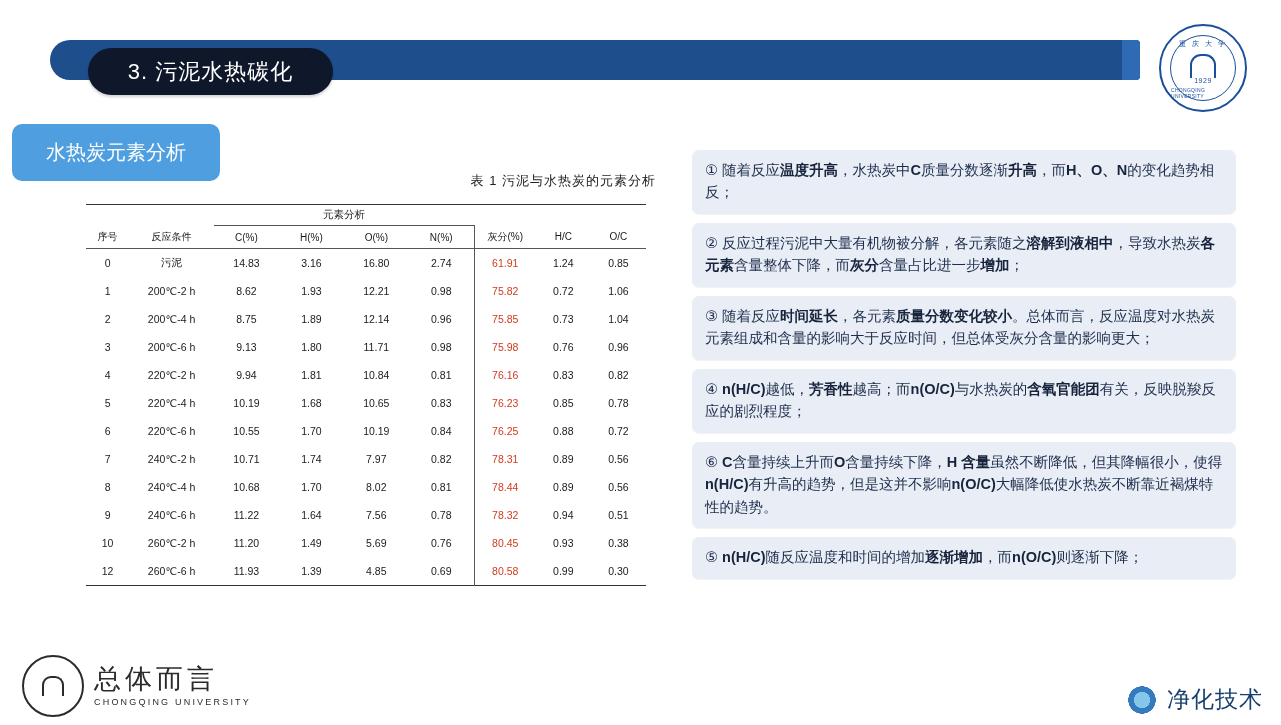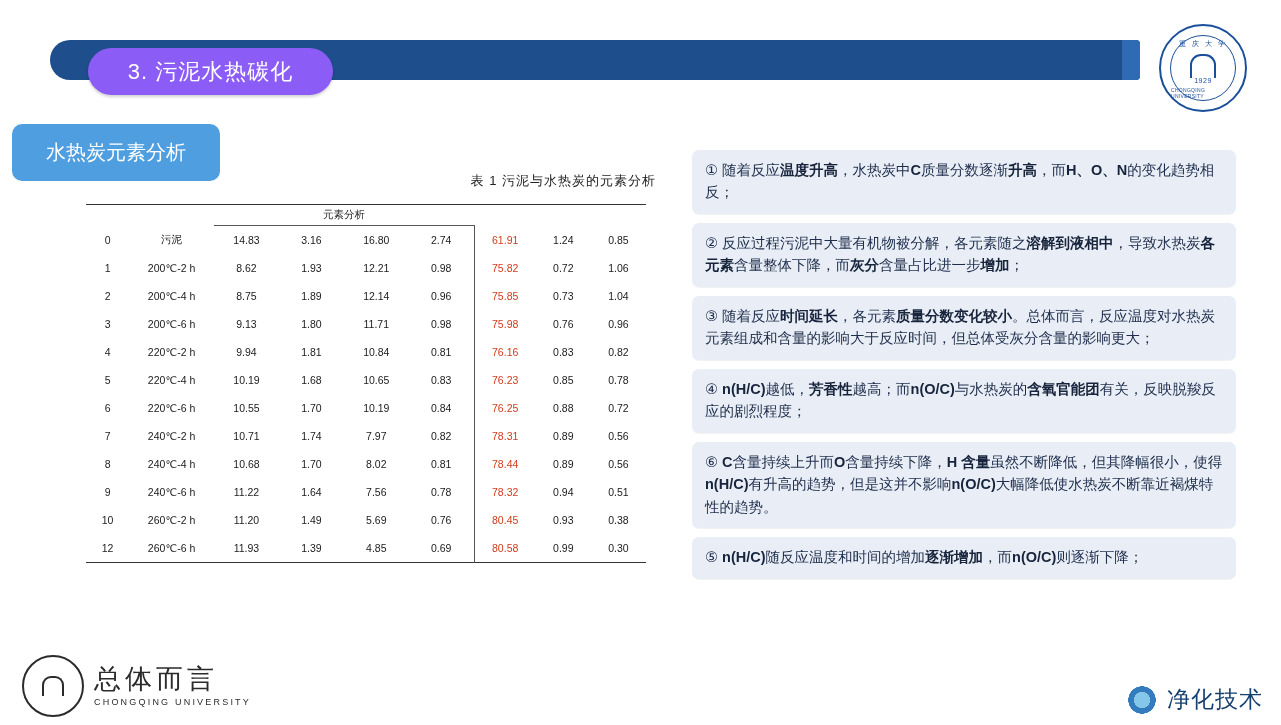--- a/index.html
+++ b/index.html
@@ -16,21 +16,21 @@
     position:absolute;left:50px;top:40px;width:1090px;height:40px;
     background:#1f4e8c;
     border-radius:20px 4px 4px 20px;
   }
   .header-bar:after{
     content:"";position:absolute;right:0;top:0;width:18px;height:40px;
     background:#2f6bb5;border-radius:0 4px 4px 0;
   }
   .header-pill{
     position:absolute;left:88px;top:48px;width:245px;height:47px;
-    background:#8b5cf6;border-radius:26px;
+    background:#0f172a;border-radius:26px;
     box-shadow:0 2px 3px rgba(0,0,0,.18);
     text-decoration:underline;
   }
   .header-title{
     position:absolute;left:0;top:0;width:245px;height:47px;
     display:flex;align-items:center;justify-content:center;
     color:#ffffff;font-size:22px;letter-spacing:1px;
   }
   
   .cqu-seal{
@@ -148,20 +148,31 @@
   <table class="elem">
     <thead>
       <tr class="hdr-row1">
         <td class="tbl-top col-no"></td>
         <td class="tbl-top col-cond"></td>
         <td class="tbl-top span-elem col-num" colspan="4">元素分析</td>
         <td class="tbl-top col-ash" style="color:#1a1a1a"></td>
         <td class="tbl-top col-hc"></td>
         <td class="tbl-top col-oc"></td>
       </tr>
+      <tr class="hdr-row2 thin-line">
+        <td class="col-no">序号</td>
+        <td class="col-cond">反应条件</td>
+        <td class="col-num">C(%)</td>
+        <td class="col-num">H(%)</td>
+        <td class="col-num">O(%)</td>
+        <td class="col-num">N(%)</td>
+        <td class="col-ash vbar-left" style="color:#1a1a1a">灰分(%)</td>
+        <td class="col-hc">H/C</td>
+        <td class="col-oc">O/C</td>
+      </tr>
     </thead>
     <tbody id="table-body">
         <tr>
           <td class="col-no">0</td>
           <td class="col-cond">污泥</td>
           <td class="col-num">14.83</td>
           <td class="col-num">3.16</td>
           <td class="col-num">16.80</td>
           <td class="col-num">2.74</td>
           <td class="col-ash vbar-left">61.91</td>

